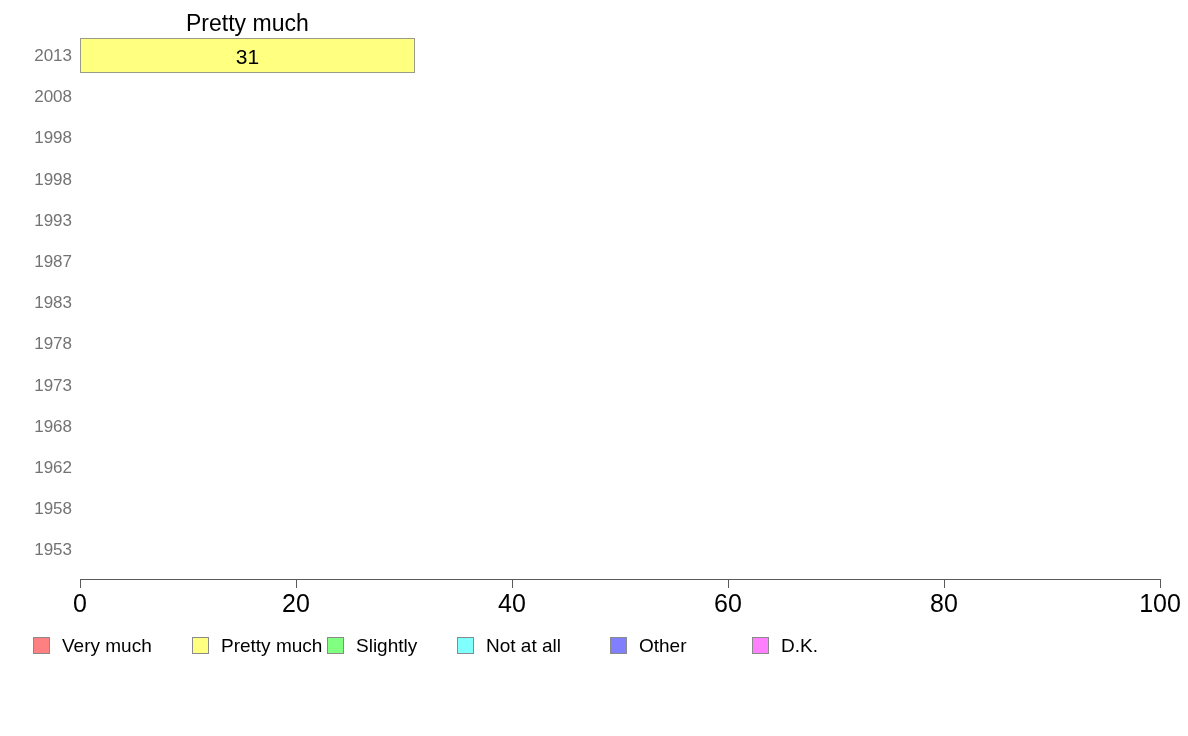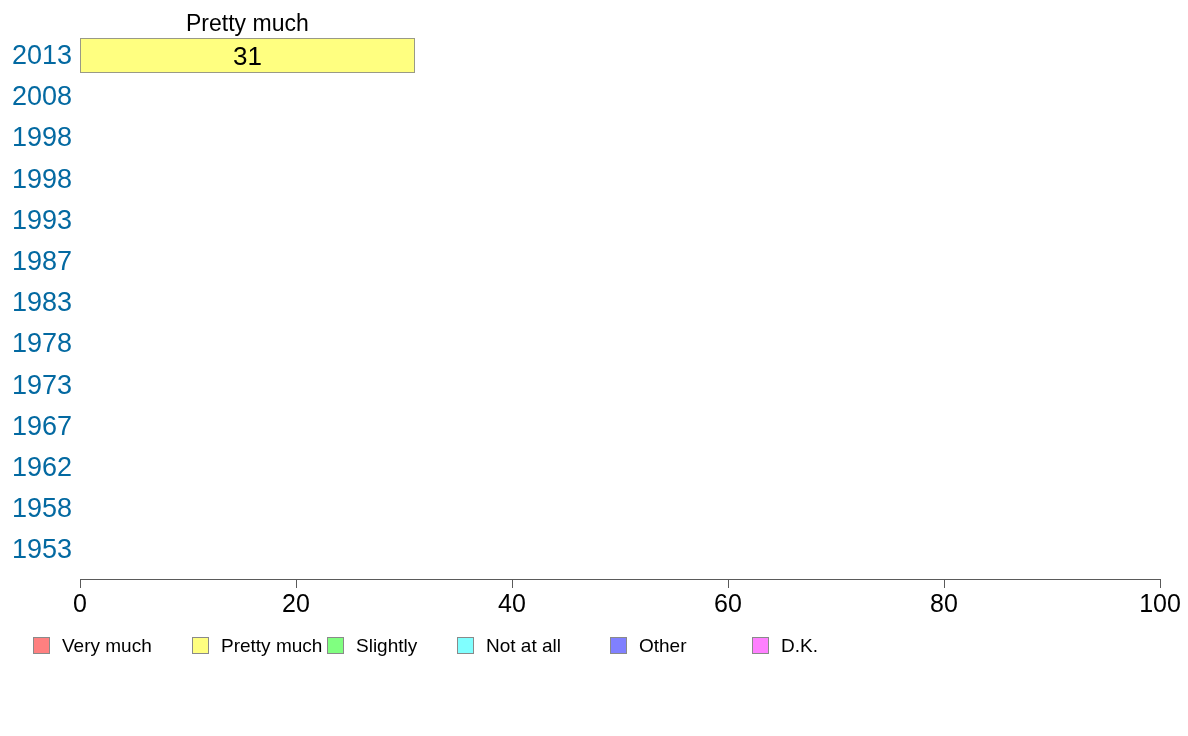--- a/index.html
+++ b/index.html
@@ -30,36 +30,36 @@
     top: 0;
     width: 1188px;
     height: 580px;
   }
 
   
   .ylabel {
     position: absolute;
     right: 1116px;      
     text-align: right;
-    font-size: 27px;
+    font-size: 17px;
     line-height: 25px;
     white-space: nowrap;
-    color: #0369a1;
+    color: #737373;
   }
 
   
   .bar {
     position: absolute;
     box-sizing: border-box;
     border: 1px solid #9a9a86;
     height: 35px;
   }
   .bar-value {
     position: absolute;
-    font-size: 26px;
+    font-size: 21px;
     line-height: 23px;
     color: #000;
     white-space: nowrap;
     text-align: center;
   }
   .series-title {
     position: absolute;
     font-size: 23px;
     line-height: 23px;
     color: #000;
@@ -132,21 +132,21 @@
     <div id="ylabels">
         <div class="ylabel" style="top: 43px;">2013</div>
         <div class="ylabel" style="top: 84.2px;">2008</div>
         <div class="ylabel" style="top: 125.4px;">1998</div>
         <div class="ylabel" style="top: 166.6px;">1998</div>
         <div class="ylabel" style="top: 207.8px;">1993</div>
         <div class="ylabel" style="top: 249px;">1987</div>
         <div class="ylabel" style="top: 290.2px;">1983</div>
         <div class="ylabel" style="top: 331.4px;">1978</div>
         <div class="ylabel" style="top: 372.6px;">1973</div>
-        <div class="ylabel" style="top: 413.8px;">1967</div>
+        <div class="ylabel" style="top: 413.8px;">1968</div>
         <div class="ylabel" style="top: 455px;">1962</div>
         <div class="ylabel" style="top: 496.2px;">1958</div>
         <div class="ylabel" style="top: 537.4px;">1953</div>
       </div>
     <div id="bars">
         <div class="bar" style="left: 80px; width: 334.8px; top: 37.5px; background: rgb(255, 255, 128); border-color: rgb(154, 154, 134);"></div>
         <div class="bar-value" style="left: 80px; width: 334.8px; top: 45px;">31</div>
         <div class="series-title" style="left: 80px; width: 334.8px; top: 11.5px;">Pretty much</div>
       </div>
   </div>

